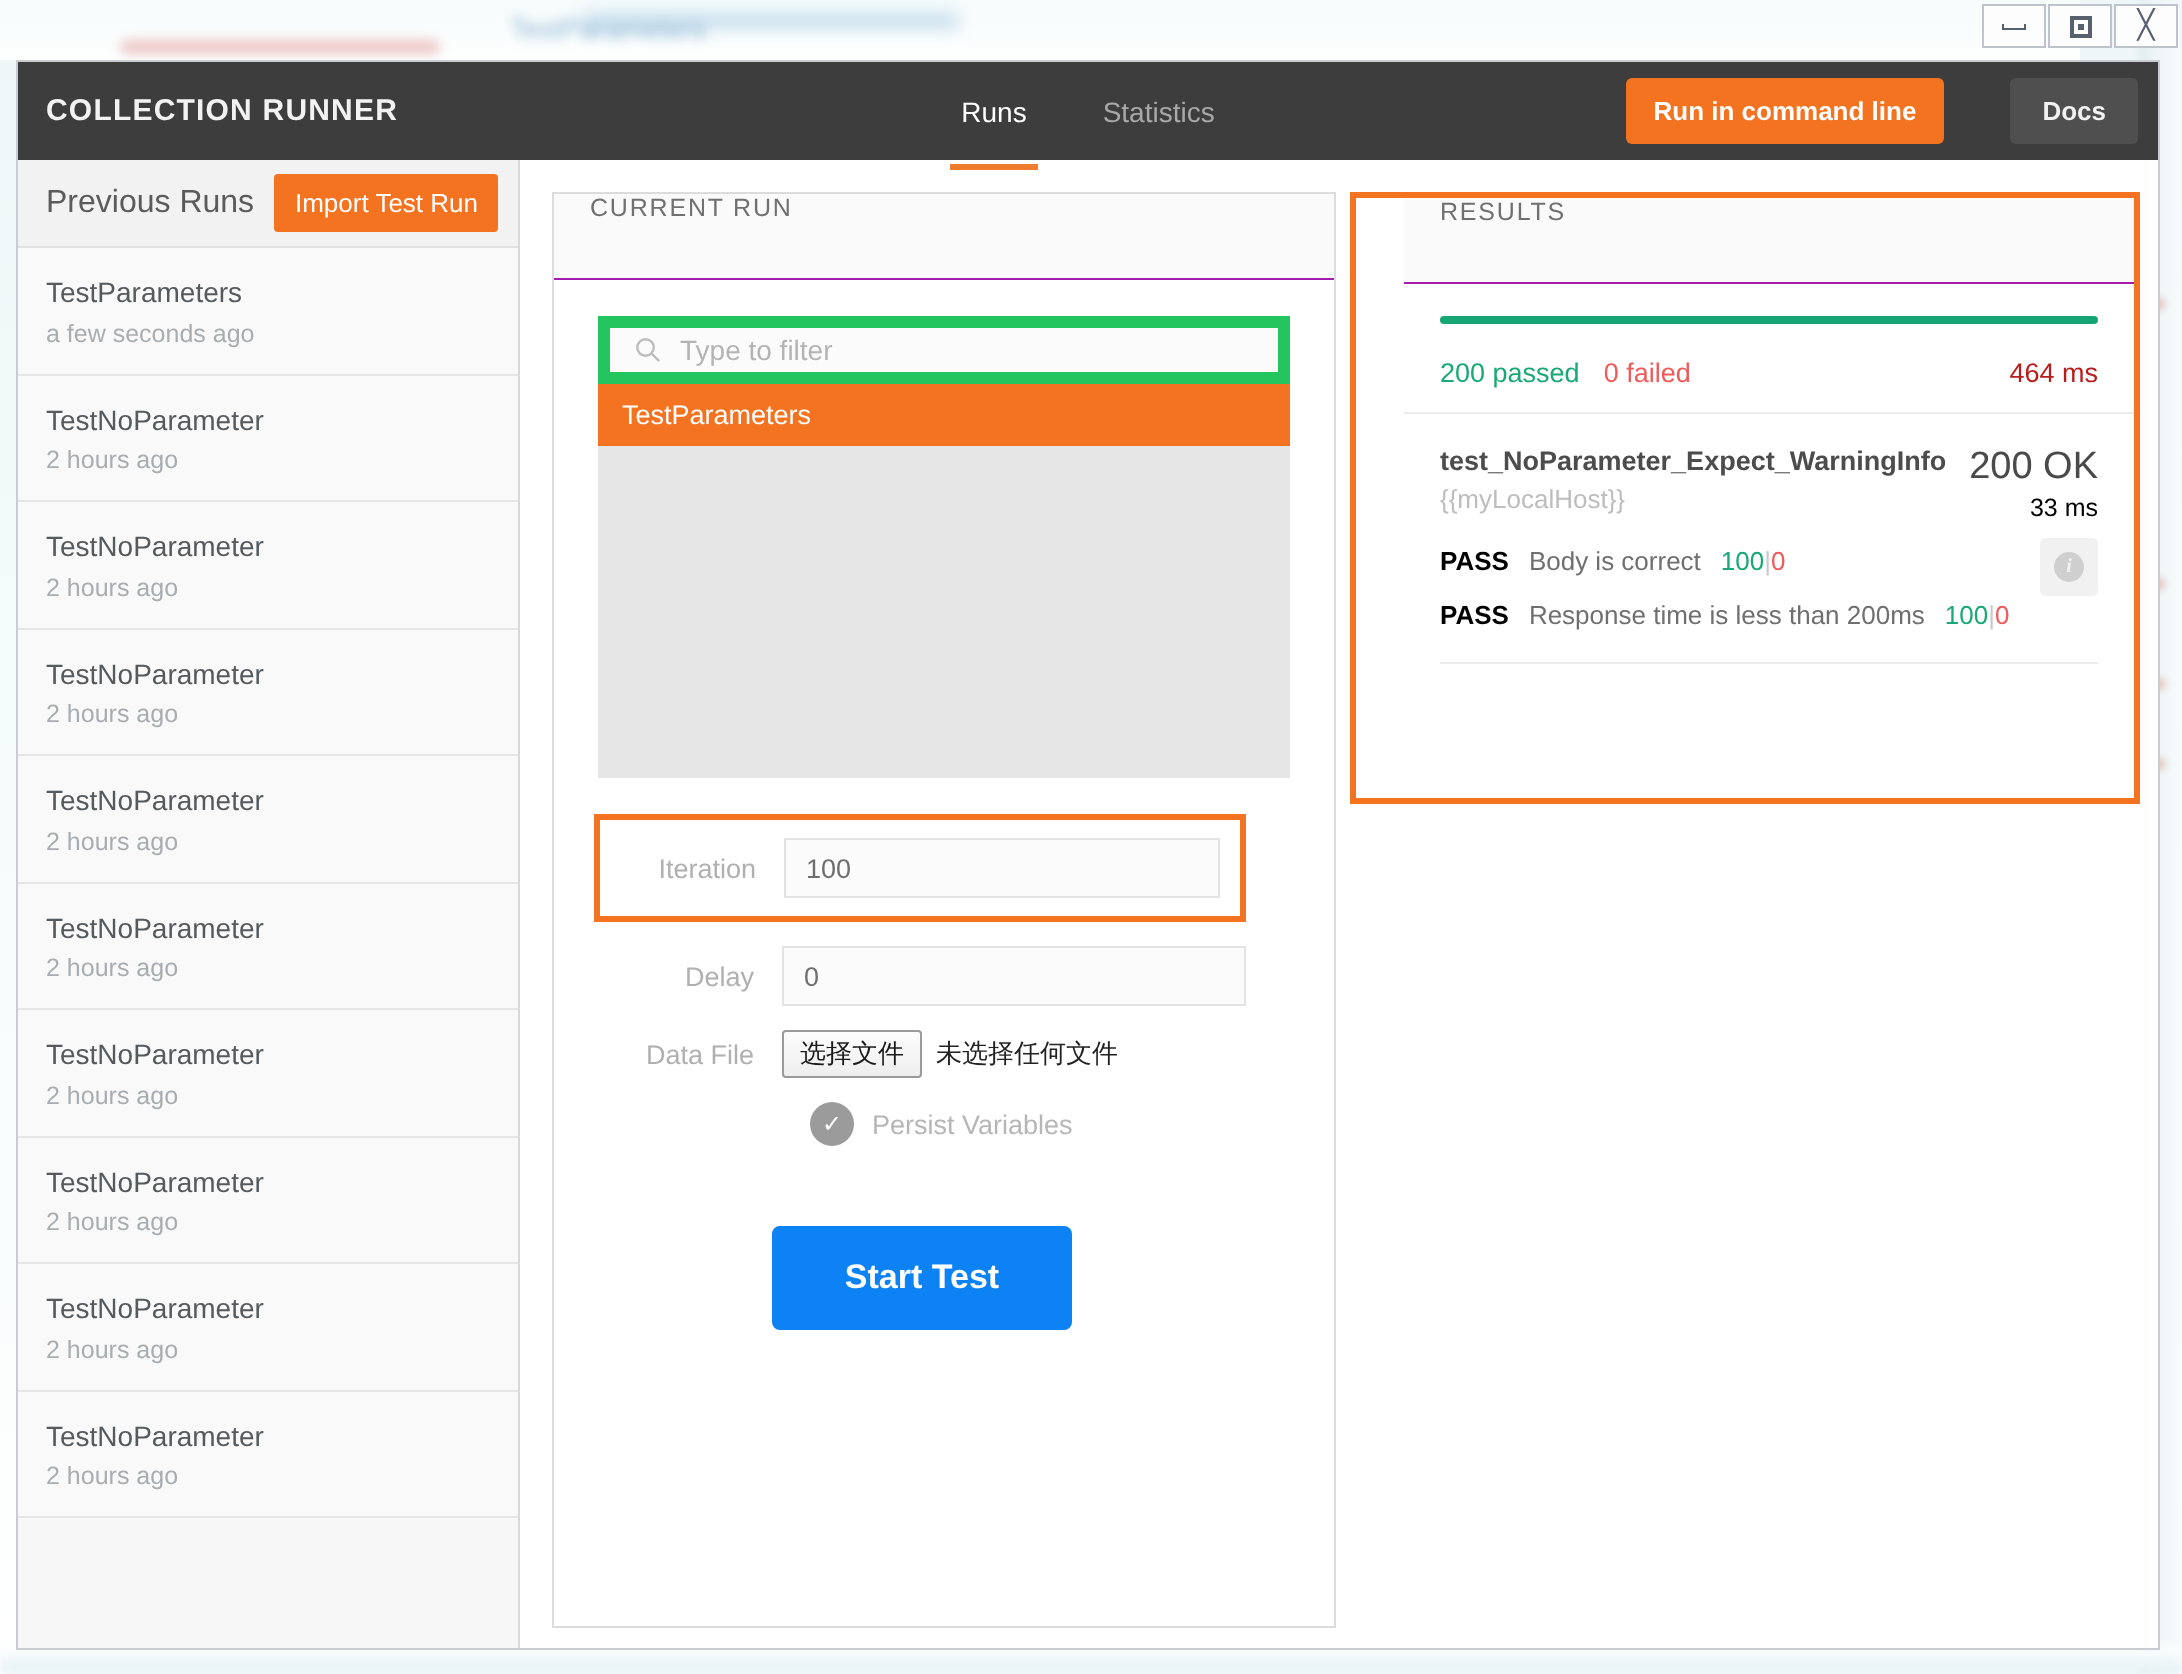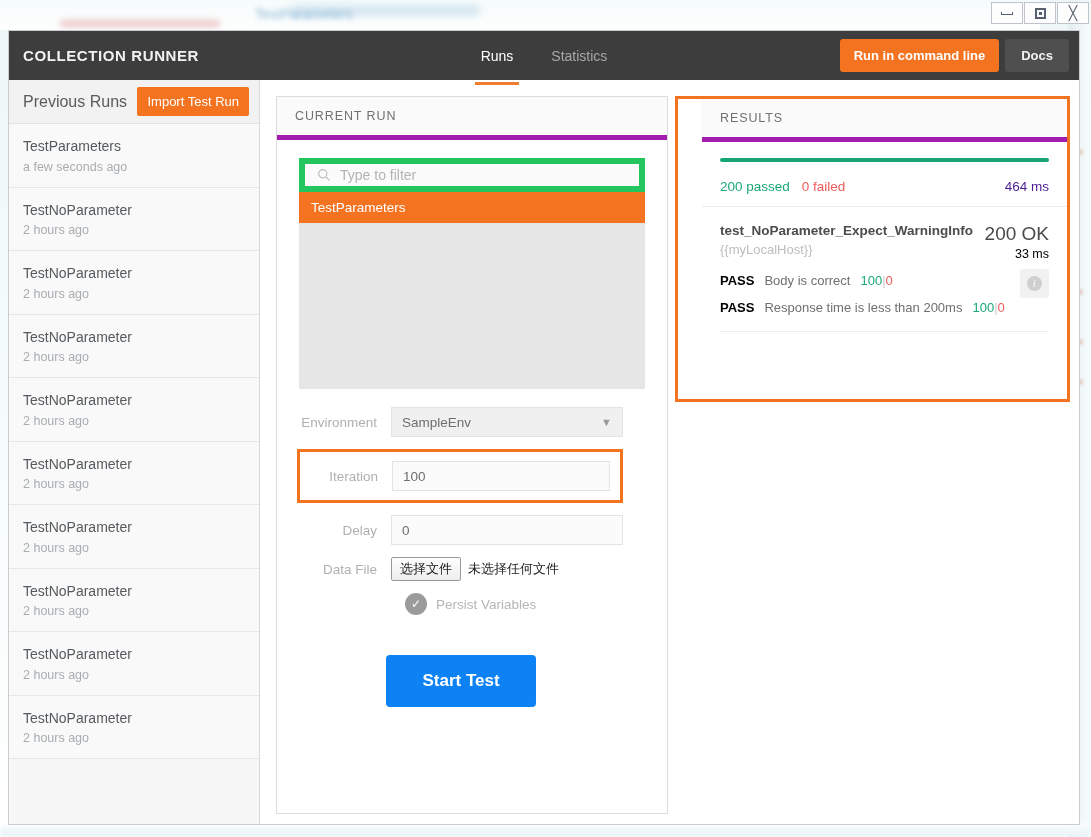--- a/index.html
+++ b/index.html
@@ -99,21 +99,21 @@
   .header-actions {
     margin-left: auto; display: flex; align-items: center; gap: 6px;
     padding-right: 10px; position: relative; z-index: 2;
   }
   .btn-cmdline {
     background: #f47321; color: #fff; font-size: 13px; font-weight: bold;
     border: none; padding: 9px 14px; border-radius: 3px; cursor: pointer;
   }
   .btn-docs {
     background: #4f4f4f; color: #f1f1f1; font-size: 13px; font-weight: bold;
-    border: none; padding: 9px 16px; border-radius: 3px; cursor: pointer;
+    border: none; padding: 9px 16px; border-radius: 3px; cursor: pointer; margin-left: 27px;
   }
 
   
   .app-body { flex: 1; display: flex; min-height: 0; background:#fff; }
 
   
   .sidebar {
     width: 251px; flex: 0 0 251px; border-right: 1px solid #d9d9d9;
     background: #f7f7f7; display: flex; flex-direction: column; min-height: 0;
   }
@@ -135,22 +135,22 @@
   .run-time { font-size: 12.5px; color: #a8adb1; margin-top: 4px; }
 
   
   .panes { flex: 1; display: flex; padding: 16px 10px 10px 16px; gap: 0; min-width:0; }
 
   .pane {
     background: #fff; border: 1px solid #dcdcdc;
     display: flex; flex-direction: column; min-height: 0;
   }
   .pane-head {
-    height: 43px; flex: 0 0 43px; display: flex; align-items: center;
-    padding-left: 18px; border-bottom: 5px solid #a21caf; background:#fafafa;
+    height: 43px; flex: 0 0 43px; display: flex; align-items: flex-start;
+    padding-left: 18px; border-bottom: 1px solid #a21caf; background:#fafafa;
   }
   .pane-head span { font-size: 12.5px; letter-spacing: .9px; color: #707070; }
 
   .pane-current { width: 392px; flex: 0 0 392px; }
   .pane-results {
     width: 395px; flex: 0 0 395px; margin-left: 7px;
     border: 3px solid #f47321; align-self: flex-start; height: 306px; padding-left: 24px;
   }
 
   
@@ -214,21 +214,21 @@
     font-weight: bold; padding: 16px 36px; border-radius: 4px; cursor: pointer;
   }
 
   
   .results-body { padding: 0; flex:1; display:flex; flex-direction:column; }
   .res-summary { padding: 16px 18px 12px; border-bottom: 1px solid #ececec; }
   .res-bar { height: 4px; background: #16a673; border-radius: 2px; }
   .res-stats { display: flex; align-items: baseline; margin-top: 17px; font-size: 13.5px; }
   .stat-pass { color: #19a974; }
   .stat-fail { color: #ef5a5a; margin-left: 12px; }
-  .stat-time { margin-left: auto; color: #4c1d95; text-align: right; }
+  .stat-time { margin-left: auto; color: #b91c1c; text-align: right; }
 
   .res-item { padding: 16px 18px 0; }
   .res-item-top { display: flex; align-items: flex-start; }
   .res-name { font-size: 13.5px; font-weight: bold; color: #4c4c4c; line-height:1.25; }
   .res-url { font-size: 13px; color: #bdbdbd; margin-top: 2px; }
   .res-status { margin-left: auto; text-align: right; padding-left: 10px; }
   .res-code { font-size: 19px; color: #4a4a4a; white-space:nowrap; }
   .res-ms { font-size: 12.5px; color: #000000; margin-top: 2px; }
   .assert-wrap { position: relative; margin-top: 12px; }
   .assert {
@@ -366,29 +366,20 @@
             </svg>
             <input type="text" placeholder="Type to filter" style="">
           </div>
 
           <div class="req-list">
             <div class="req-item">TestParameters</div>
           </div>
 
           <div class="form">
 
-            <div class="form-row">
-              <div class="form-label">Environment</div>
-              <div class="form-field">
-                <div class="select-box">
-                  <span>SampleEnv</span>
-                  <span class="chev">▼</span>
-                </div>
-              </div>
-            </div>
 
             <div class="row-iteration">
               <div class="form-label">Iteration</div>
               <div class="form-field">
                 <input class="text-input" type="text" value="100" style="">
               </div>
             </div>
 
             <div class="form-row" style="margin-top:12px;">
               <div class="form-label">Delay</div>

